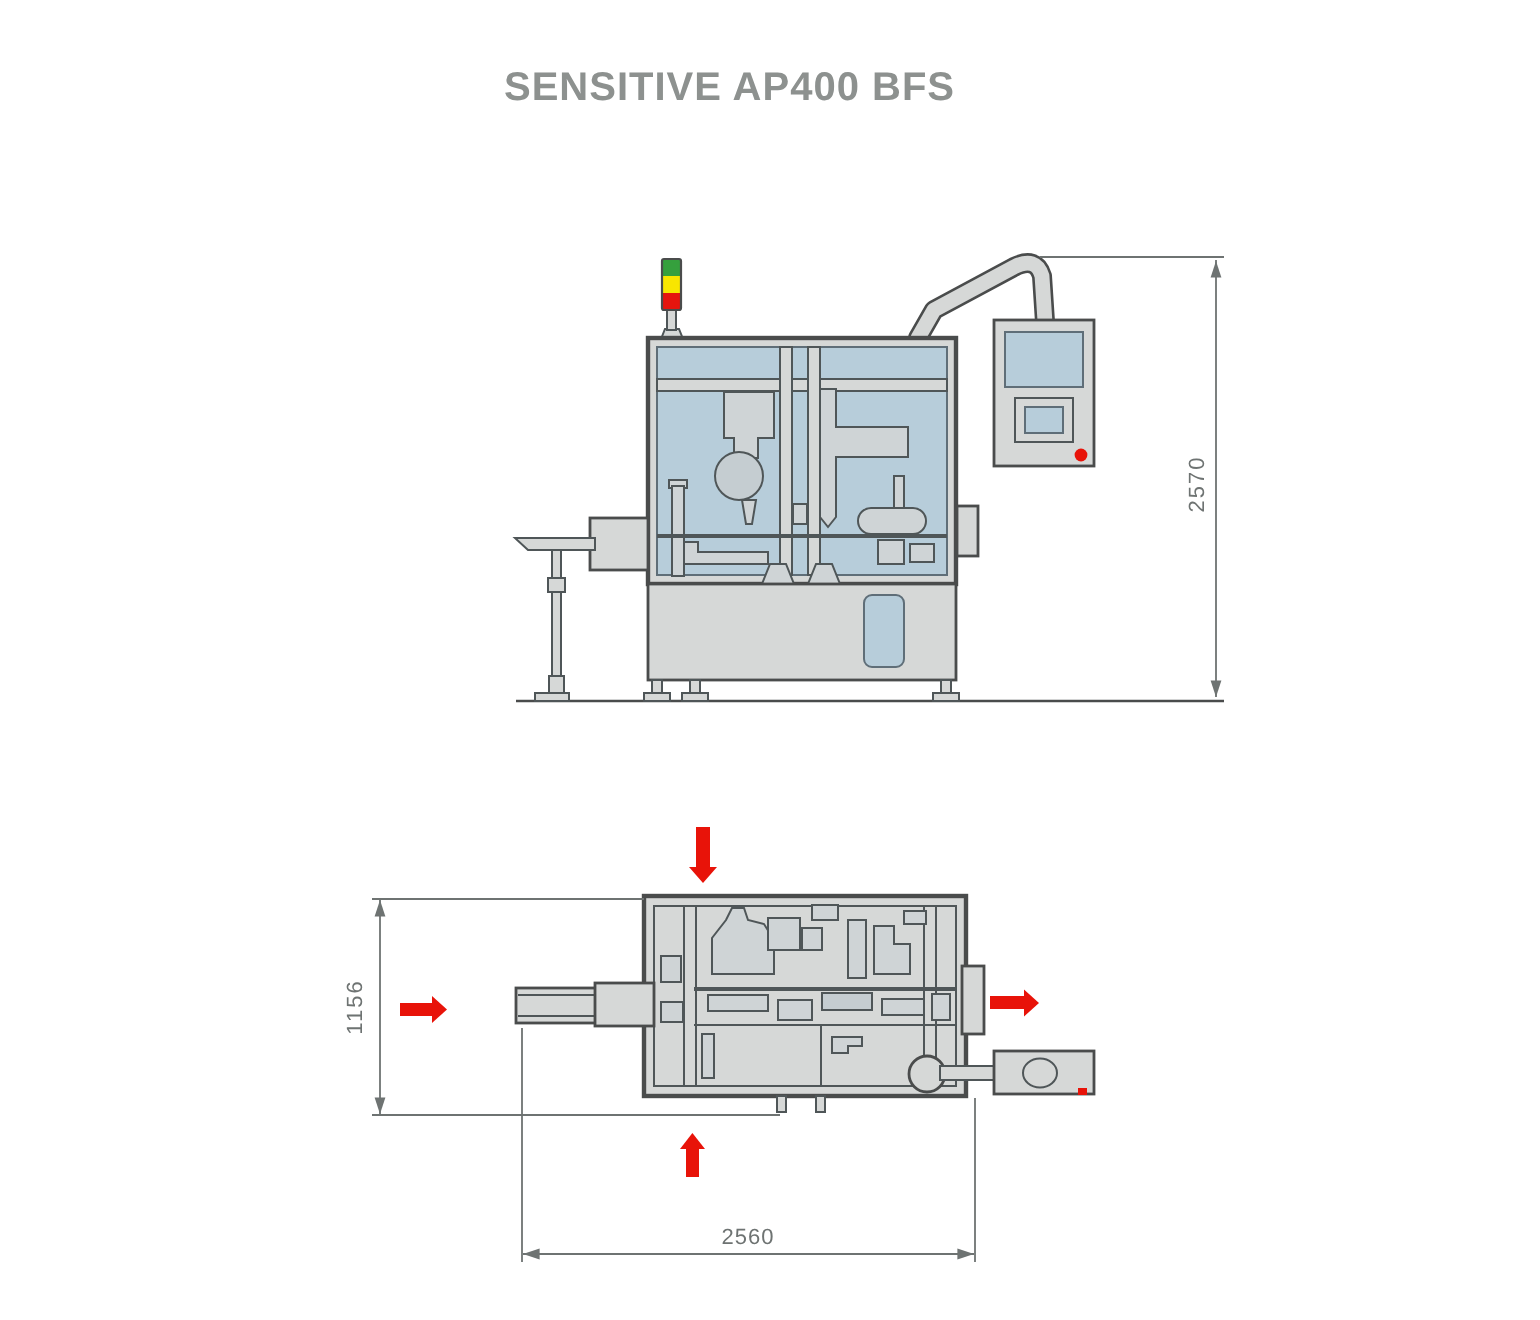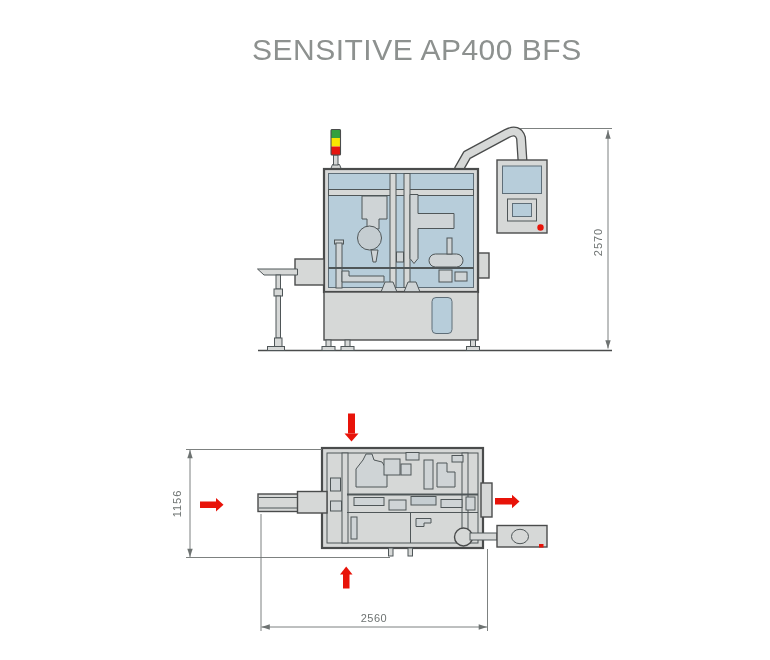--- a/index.html
+++ b/index.html
@@ -10,22 +10,22 @@
     --dark:#4a4c4c;
     --mid:#4f5658;
     --bluestroke:#5f6e78;
     --dim:#6e7372;
     --titlegray:#8d918f;
     --red:#e81309;
   }
   html,body{margin:0;padding:0;background:#ffffff;}
   .canvas{position:relative;width:770px;height:660px;background:#ffffff;overflow:hidden;
           font-family:"Liberation Sans", sans-serif;}
-  .title{position:absolute;left:252px;top:33px;font-size:30px;letter-spacing:.5px;
-         color:var(--titlegray);font-weight:400;white-space:nowrap;}
+  .title{position:absolute;left:252px;top:33px;font-size:20px;letter-spacing:.5px;
+         color:var(--titlegray);font-weight:700;white-space:nowrap;}
   svg{position:absolute;left:0;top:0;}
   .frame{fill:var(--machine);stroke:var(--dark);stroke-width:2.2;}
   .frame2{fill:var(--machine);stroke:var(--dark);stroke-width:1.4;}
   .part{fill:var(--machine);stroke:var(--mid);stroke-width:1;}
   .part2{fill:var(--machinery);stroke:var(--mid);stroke-width:1;}
   .part3{fill:var(--machinery2);stroke:var(--mid);stroke-width:1;}
   .blue{fill:var(--blue);stroke:var(--bluestroke);stroke-width:1;}
   .ln{stroke:var(--mid);stroke-width:1;fill:none;}
   .lnb{stroke:var(--mid);stroke-width:2;fill:none;}
   .ground{stroke:var(--dark);stroke-width:1.3;fill:none;}

